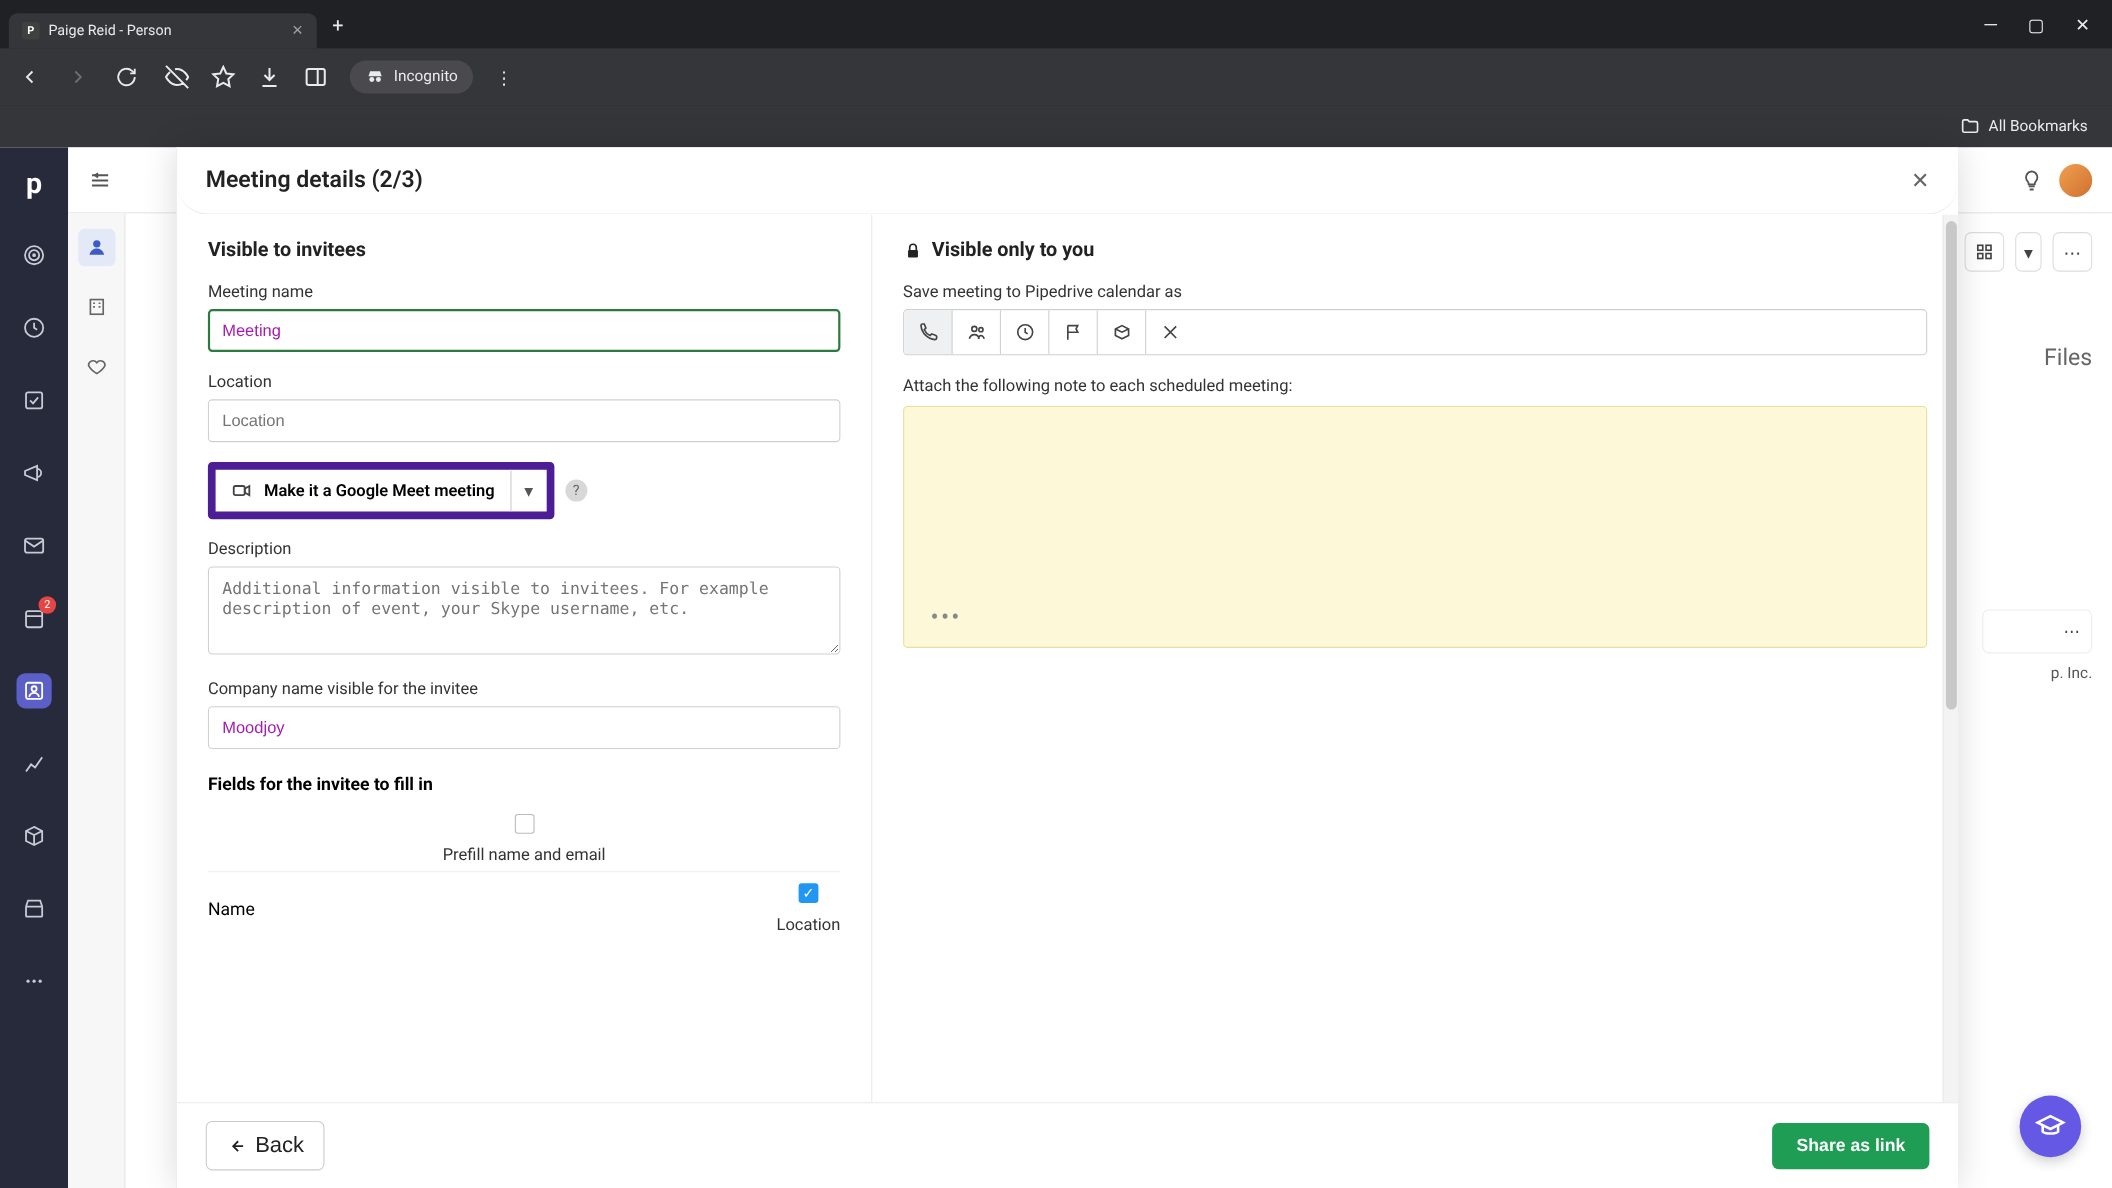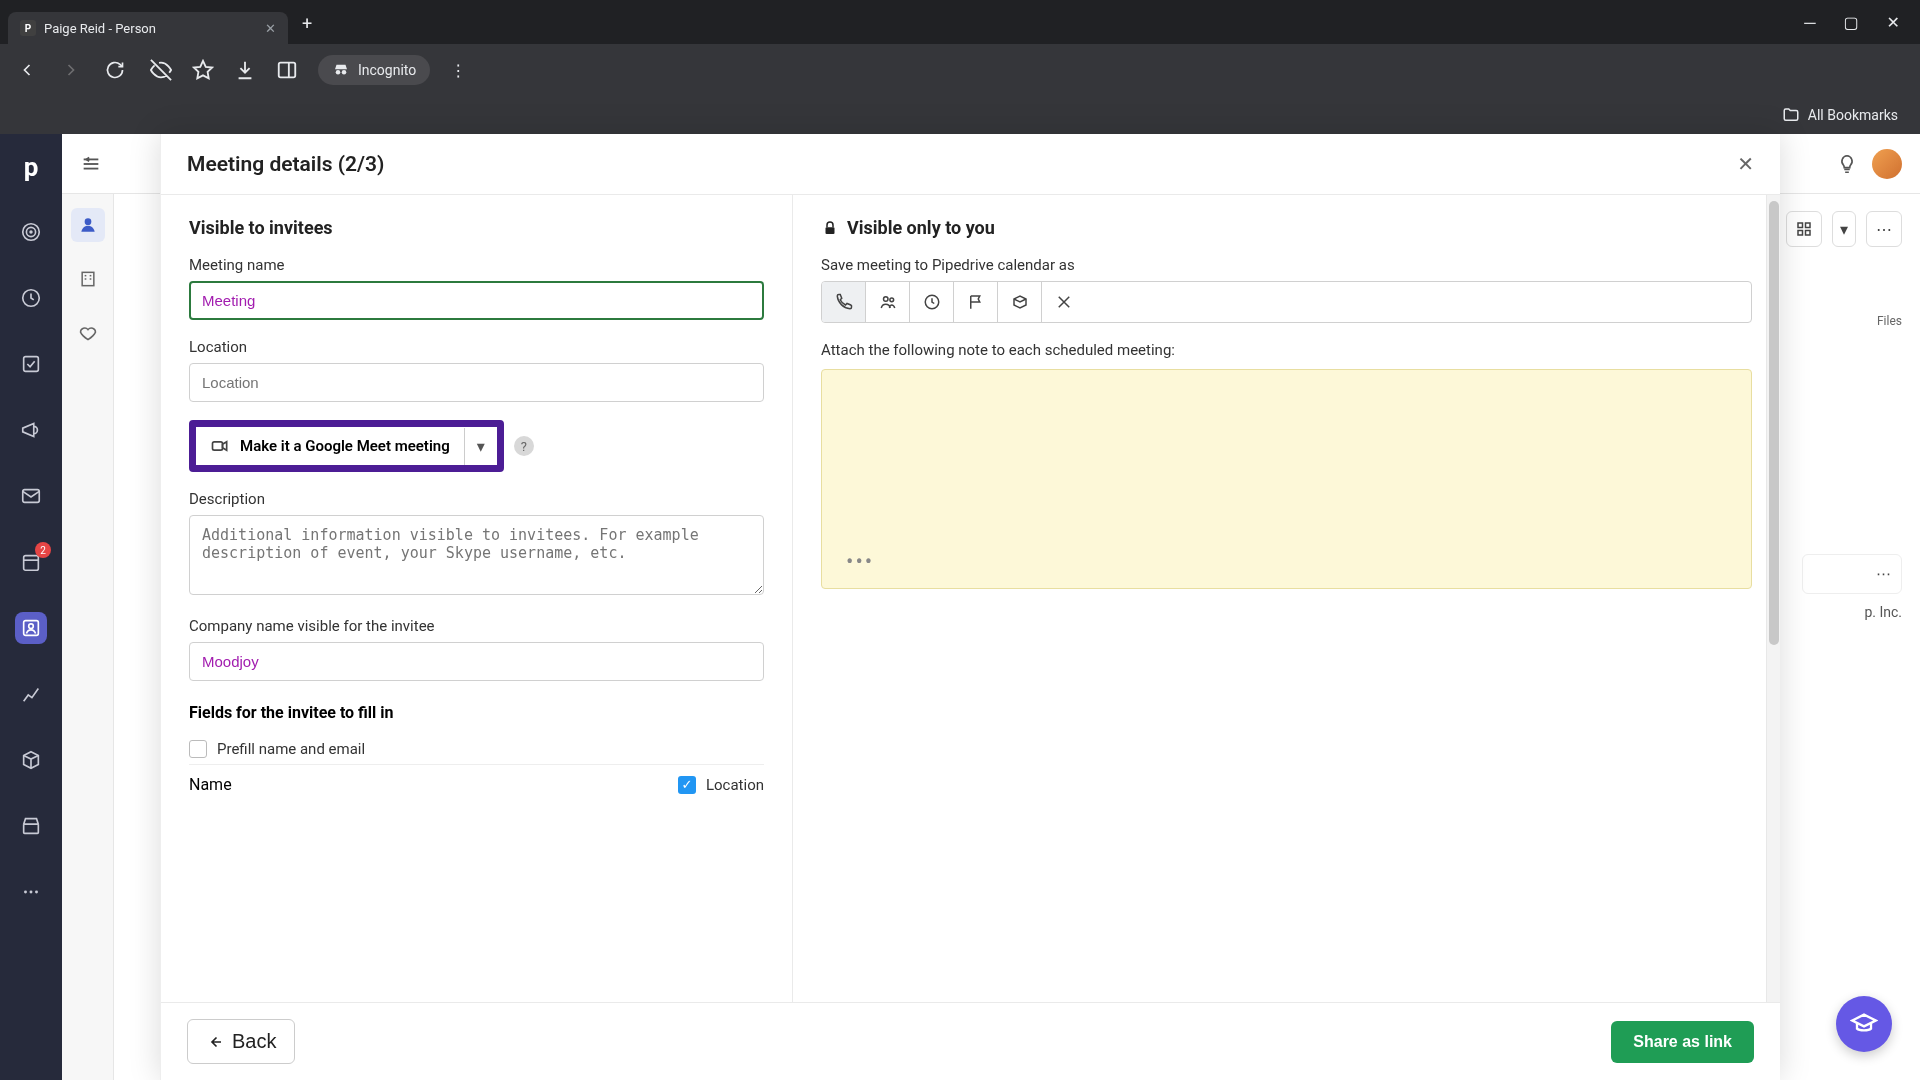--- a/index.html
+++ b/index.html
@@ -38,21 +38,21 @@
 .avatar { width: 30px; height: 30px; border-radius: 50%; background: linear-gradient(135deg,#f0a050,#d07030); }
 .bg-row { height: 70px; display:flex; justify-content:flex-end; padding-right: 18px; align-items:center; gap:10px;}
 .bg-icon-btn { width:36px; height:36px; border:1px solid #ddd; border-radius:6px; display:flex; align-items:center; justify-content:center; color:#444;}
 
 .persona-strip { position:absolute; left:62px; top:60px; width:52px; height: calc(100% - 60px); background:#f7f7f7; border-right:1px solid #e6e6e6; display:flex; flex-direction:column; align-items:center; padding-top:14px; gap:20px; }
 .persona-icon { width:34px; height:34px; display:flex; align-items:center; justify-content:center; color:#666; border-radius:6px;}
 .persona-icon.active { background:#e4e9f7; color:#3c5bc7; }
 
 
 .modal { position: absolute; left: 160px; top: 0; width: 1620px; height: calc(100% - 0px); background: #fff; box-shadow: 0 0 30px rgba(0,0,0,0.15); display: flex; flex-direction: column; border-left:1px solid #eee;}
-.modal-header { display: flex; align-items: center; justify-content: space-between; padding: 18px 26px; border-bottom: 1px solid #eaeaea; }
+.modal-header { display: flex; align-items: center; justify-content: space-between; padding: 18px 26px; border-bottom: 1px solid #eaeaea; border-radius: 28px; }
 .modal-title { font-size: 21px; font-weight: 600; color: #222; }
 .modal-close { color: #666; cursor: pointer; font-size: 20px; }
 
 .modal-body { flex: 1; display: flex; overflow: hidden; position: relative; }
 .body-left { width: 632px; padding: 22px 28px; border-right: 1px solid #eaeaea; overflow-y: auto; }
 .body-right { flex: 1; padding: 22px 28px; overflow-y: auto; position: relative; }
 .scrollbar { position: absolute; right: 0; top: 0; width: 14px; height: 100%; background: #f3f3f3; border-left:1px solid #e8e8e8;}
 .scrollbar-thumb { position:absolute; left:2px; top:6px; width:10px; height:55%; background:#c8c8c8; border-radius:5px;}
 
 .section-title { font-size: 18px; font-weight: 700; color: #222; margin-bottom: 18px; display:flex; align-items:center; gap:8px;}
@@ -63,42 +63,42 @@
 .text-input.focused { border: 2px solid #2c7a3e; outline: none; padding: 9px 11px; }
 .textarea { width: 100%; border: 1px solid #d0d0d0; border-radius: 4px; padding: 10px 12px; font-size: 15px; color: #888; min-height: 80px; resize: vertical; }
 
 .video-row { display: flex; align-items: center; gap: 10px; }
 .video-btn { display: flex; align-items: center; border: 7px solid #4c1d95; border-radius: 4px; overflow:hidden;justify-content:space-between; }
 .video-btn-main { padding: 9px 14px; display: flex; align-items: center; gap: 10px; font-weight: 600; font-size: 15px; }
 .video-btn-caret { padding: 9px 12px; border-left: 1px solid #ccc; color: #555; }
 .help-icon { width: 20px; height: 20px; background: #d8d8d8; border-radius: 50%; color: #666; display: flex; align-items: center; justify-content: center; font-size: 13px; }
 
 .fields-title { font-weight: 700; font-size: 16px; margin-top: 22px; margin-bottom: 12px; }
-.checkbox-row { display: flex; align-items: center; gap: 10px; font-size: 15px; color: #333; padding: 6px 0; }
+.checkbox-row { display: flex; align-items: center; gap: 10px; font-size: 15px; color: #333; padding: 6px 0; flex-direction: column; }
 .checkbox-unchecked { width: 18px; height: 18px; border: 1.5px solid #bbb; border-radius: 3px; }
 .checkbox-checked { width: 18px; height: 18px; background: #2196f3; border-radius: 3px; color: #fff; display:flex; align-items:center; justify-content:center; font-size:13px;}
 .check-row-split { display:flex; align-items:center; justify-content:space-between; padding: 10px 0; border-top:1px solid #eee; }
 
 .type-icons { display: flex; border: 1px solid #d0d0d0; border-radius: 4px; overflow: hidden; }
 .type-icon { width: 44px; height: 40px; display: flex; align-items: center; justify-content: center; border-right: 1px solid #d0d0d0; color: #444; }
 .type-icon:last-child { border-right: none; }
 .type-icon.selected { background: #eef0f2; }
 
 .note-area { width: 100%; min-height: 220px; background: #fdf8d8; border: 1px solid #e8dea0; border-radius: 4px; margin-top: 10px; padding: 14px; position: relative; }
 .note-dots { position: absolute; bottom: 14px; left: 24px; color: #888; font-size: 22px; letter-spacing: 2px; }
 
 .modal-footer { display: flex; justify-content: space-between; align-items: center; padding: 16px 26px; border-top: 1px solid #eaeaea; background: #fff; }
 .btn-back { display: flex; align-items: center; gap: 8px; border: 1px solid #ccc; background: #fff; color: #222; padding: 10px 18px; border-radius: 6px; font-size: 20px; font-weight: 500; }
 .btn-primary { background: #1f9d55; color: #fff; padding: 12px 22px; border-radius: 6px; font-size: 16px; font-weight: 600; border: none; }
 
 
 .fab { position: absolute; right: 28px; bottom: 28px; width: 56px; height: 56px; background: #6558e5; border-radius: 50%; display: flex; align-items: center; justify-content: center; color: #fff; box-shadow: 0 4px 12px rgba(0,0,0,0.2); }
 
 
-.bg-faint { position:absolute; right: 18px; top: 180px; color:#666; font-size:12px; }
+.bg-faint { position:absolute; right: 18px; top: 180px; color:#666; font-size:21px; }
 .bg-card { position:absolute; right:18px; top:420px; width: 100px; height: 40px; border:1px solid #eee; border-radius:6px; display:flex; align-items:center; justify-content:flex-end; padding:0 10px; color:#444; font-size:15px;}
 .bg-card2 { position:absolute; right:18px; top:470px; width:100px; font-size:14px; color:#555; text-align:right;}
 
 svg { display: block; }
 </style>
 </head>
 <body>
 
 <div class="browser-tabs">
   <div class="tab">

